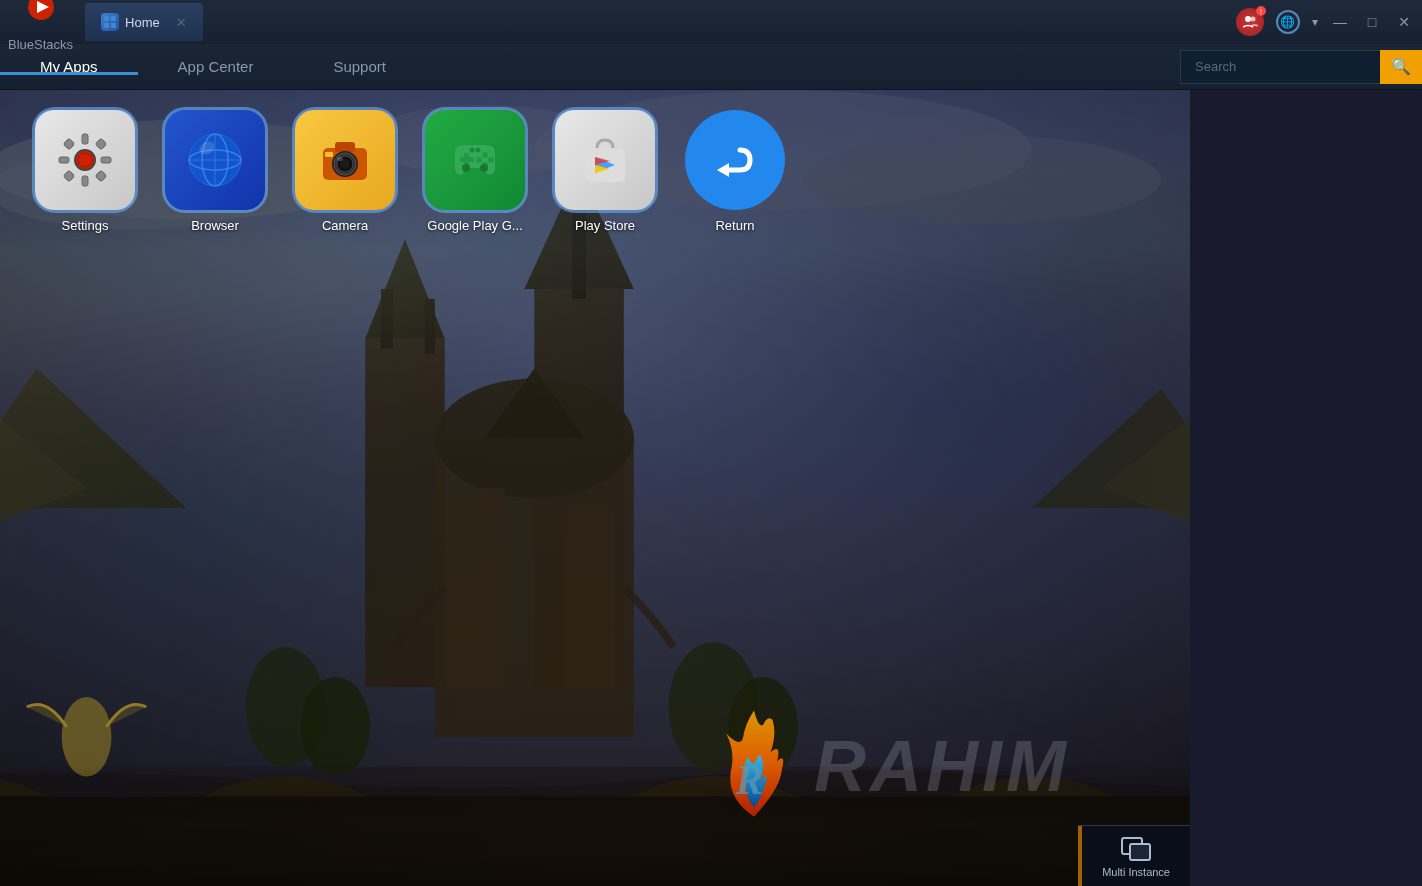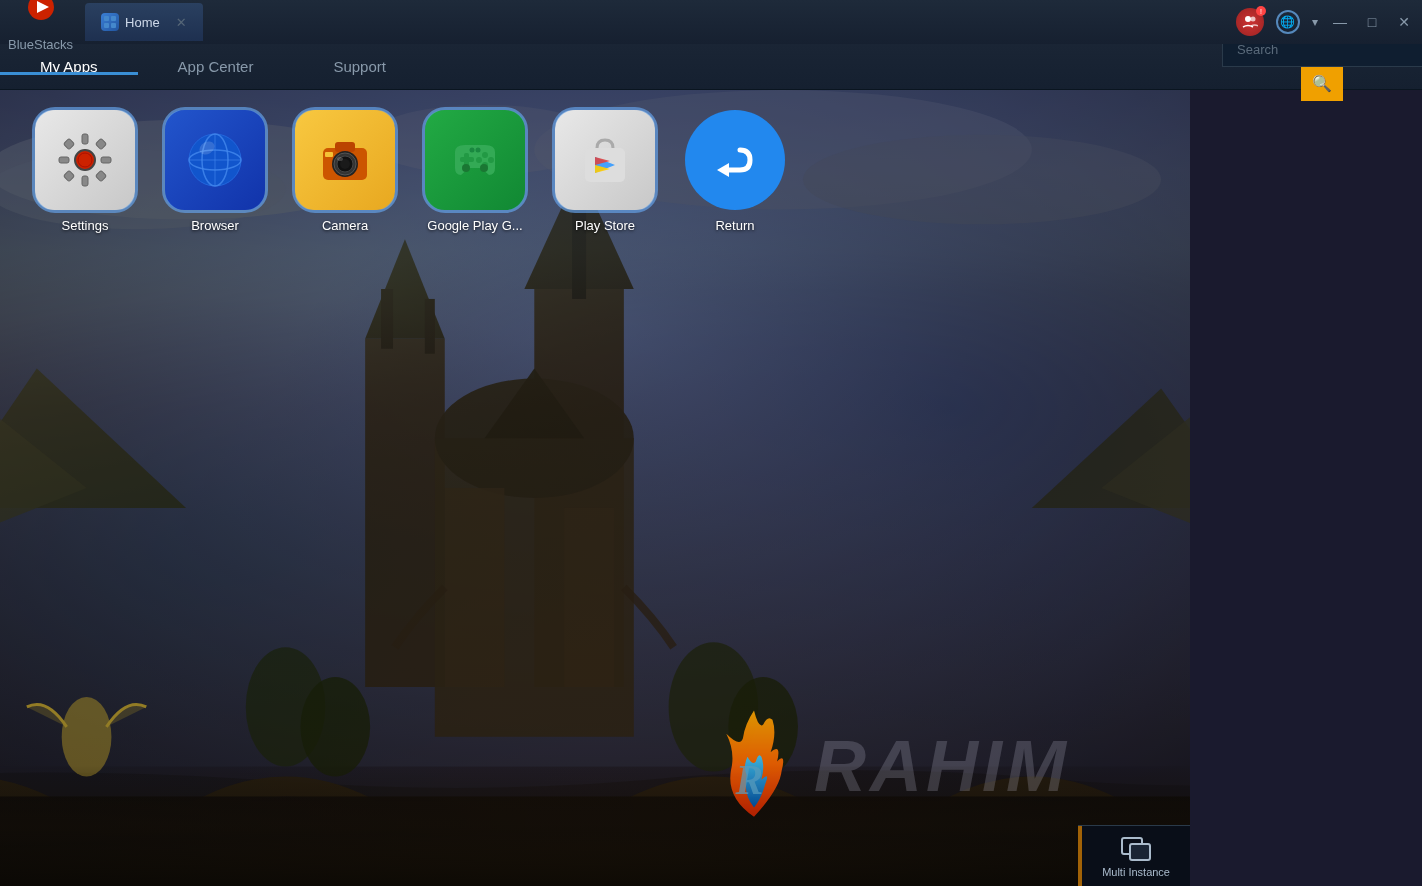--- a/index.html
+++ b/index.html
@@ -146,21 +146,20 @@
     }
     .nav-search {
       margin-left: auto;
       display: flex;
       align-items: center;
       margin-right: 0;
     }
     .search-input-wrap {
       display: flex;
       align-items: center;
-      flex-direction: column;
     }
     .search-input {
       background: #0f1e30;
       border: 1px solid #2a3a4a;
       border-right: none;
       color: #cdd8e8;
       padding: 6px 14px;
       font-size: 13px;
       height: 34px;
       width: 200px;

